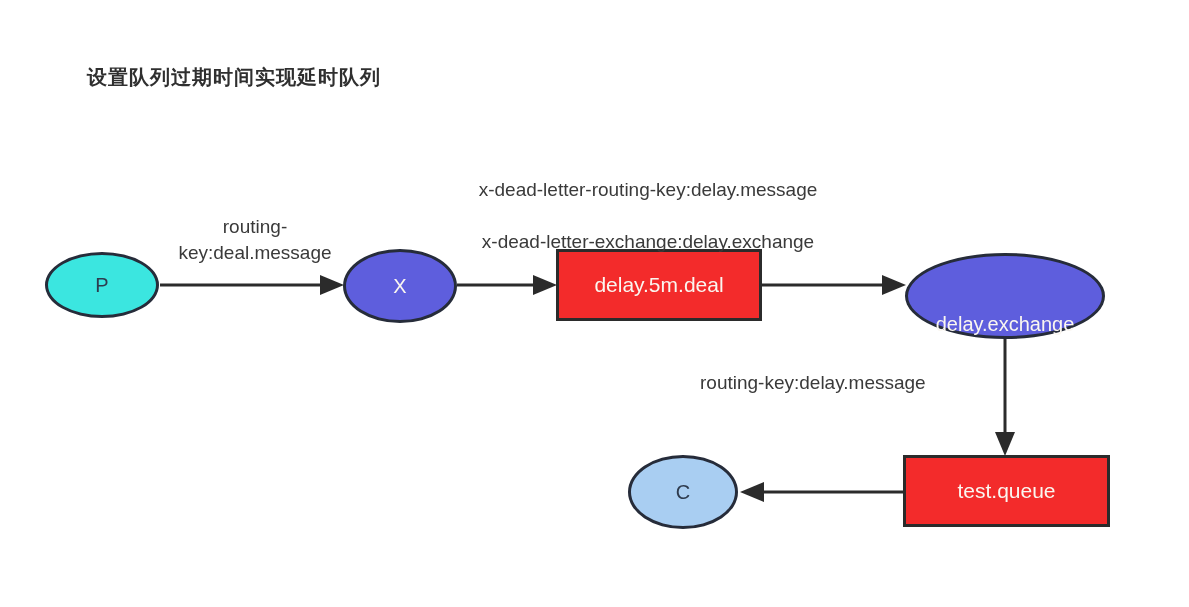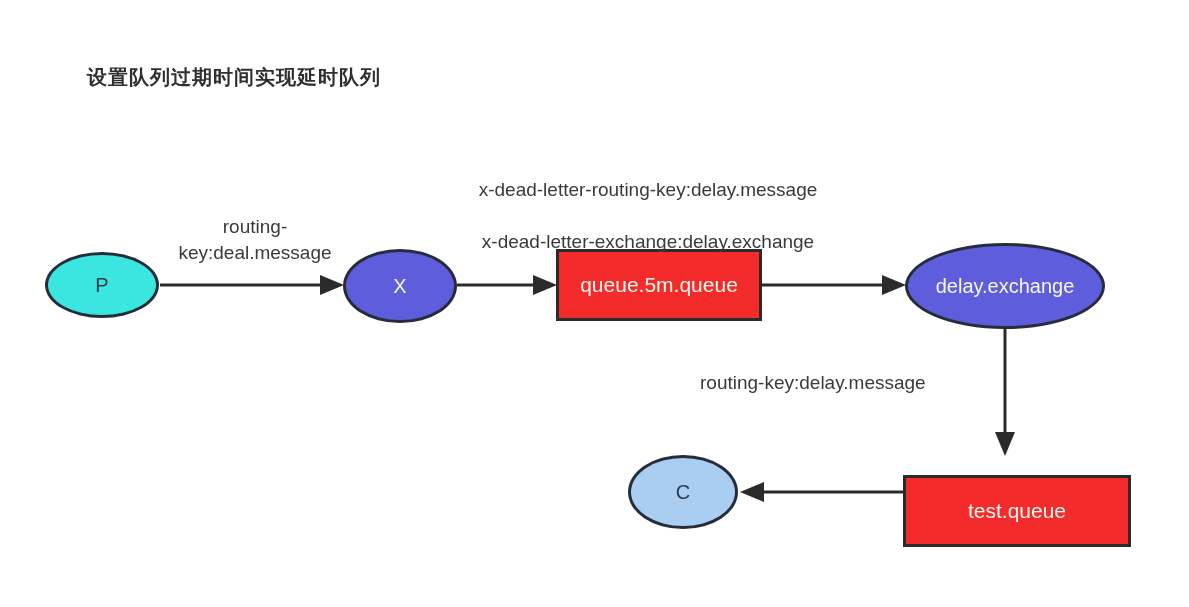--- a/index.html
+++ b/index.html
@@ -54,30 +54,30 @@
     background: var(--exchange-fill, #5e5edd);
     color: var(--node-text-light, #ffffff);
   }
   .node-delay-queue {
     left: 556px; top: 249px; width: 206px; height: 72px;
     background: var(--queue-fill, #f32b2b);
     color: var(--node-text-light, #ffffff);
     font-size: 21px;
   }
   .node-delay-exchange {
-    left: 905px; top: 243px; width: 200px; height: 86px;
+    left: 905px; top: 253px; width: 200px; height: 86px;
     background: var(--exchange-fill, #5e5edd);
     color: var(--node-text-light, #ffffff);
+    align-items: flex-end;
   }
   .node-test-queue {
-    left: 903px; top: 455px; width: 228px; height: 72px;
+    left: 903px; top: 455px; width: 207px; height: 72px;
     background: var(--queue-fill, #f32b2b);
     color: var(--node-text-light, #ffffff);
     font-size: 21px;
-    margin-top: 20px;
   }
   .node-consumer {
     left: 628px; top: 455px; width: 110px; height: 74px;
     background: var(--consumer-fill, #a9cef2);
     color: var(--node-text-dark, #2e3b4e);
   }
 
   .edge-label {
     position: absolute;
     font-size: 19px;
@@ -128,21 +128,21 @@
 
   <div class="node ellipse node-producer">
     <span>P</span>
   </div>
 
   <div class="node ellipse node-x">
     <span>X</span>
   </div>
 
   <div class="node rect node-delay-queue">
-    <span>queue.5m.queue</span>
+    <span>delay.5m.deal</span>
   </div>
 
   <div class="node ellipse node-delay-exchange">
     <span>delay.exchange</span>
   </div>
 
   <div class="node rect node-test-queue">
     <span>test.queue</span>
   </div>
 

